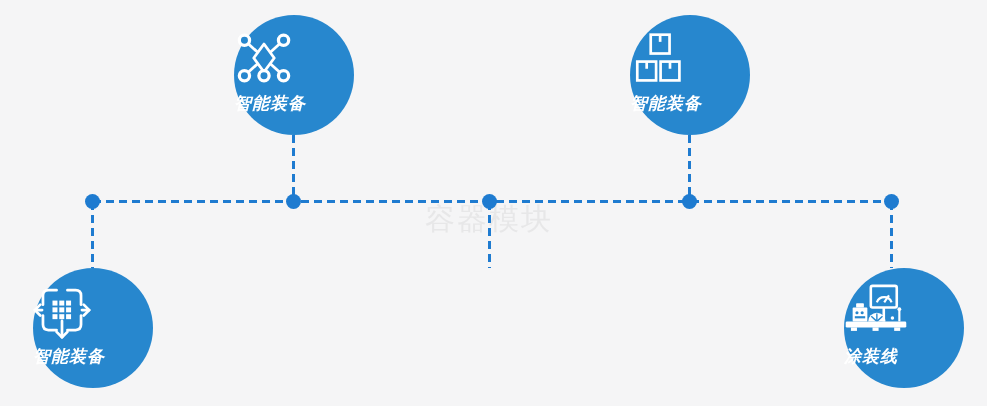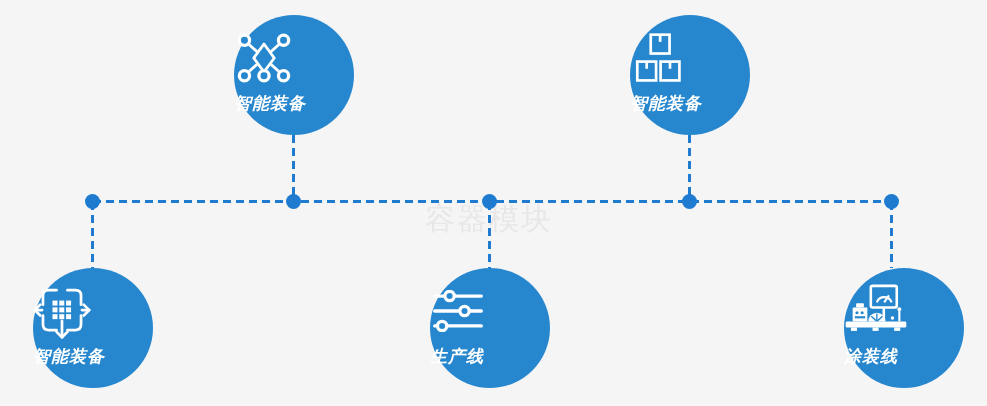--- a/index.html
+++ b/index.html
@@ -139,37 +139,20 @@
             <rect x="36.5" y="29" width="5.5" height="5.5"></rect>
           <rect x="21.5" y="36.5" width="5.5" height="5.5"></rect>
             <rect x="29" y="36.5" width="5.5" height="5.5"></rect>
             <rect x="36.5" y="36.5" width="5.5" height="5.5"></rect>
         </g>
       </svg>
     </span>
     <span class="label">智能装备</span>
   </div>
 
-  <div class="node n-bc">
-    <span class="icon">
-      <svg viewBox="0 0 60 44" width="56" height="42">
-        <g stroke="#fff" stroke-width="3.5" stroke-linecap="round">
-          <line x1="5" y1="6" x2="55" y2="6"></line>
-          <line x1="5" y1="22" x2="55" y2="22"></line>
-          <line x1="5" y1="38" x2="55" y2="38"></line>
-        </g>
-        <g fill="#2787ce" stroke="#fff" stroke-width="3.5">
-          <circle cx="21" cy="6" r="5"></circle>
-          <circle cx="37" cy="22" r="5"></circle>
-          <circle cx="13" cy="38" r="5"></circle>
-        </g>
-      </svg>
-    </span>
-    <span class="label">生产线</span>
-  </div>
 
   <div class="node n-br">
     <span class="icon">
       <svg viewBox="0 0 74 62" width="64" height="54">
         <rect x="31" y="2" width="30" height="25" rx="2" fill="none" stroke="#fff" stroke-width="3"></rect>
         <path d="M38,21 A9,9 0 0 1 55,21" fill="none" stroke="#fff" stroke-width="2.5"></path>
         <line x1="46.5" y1="21" x2="52" y2="13" stroke="#fff" stroke-width="2.5"></line>
         <line x1="46" y1="27" x2="46" y2="43" stroke="#fff" stroke-width="3"></line>
         <rect x="14" y="22" width="9" height="5" rx="1" fill="#fff"></rect>
         <rect x="10" y="27" width="17" height="16" rx="1" fill="#fff"></rect>

